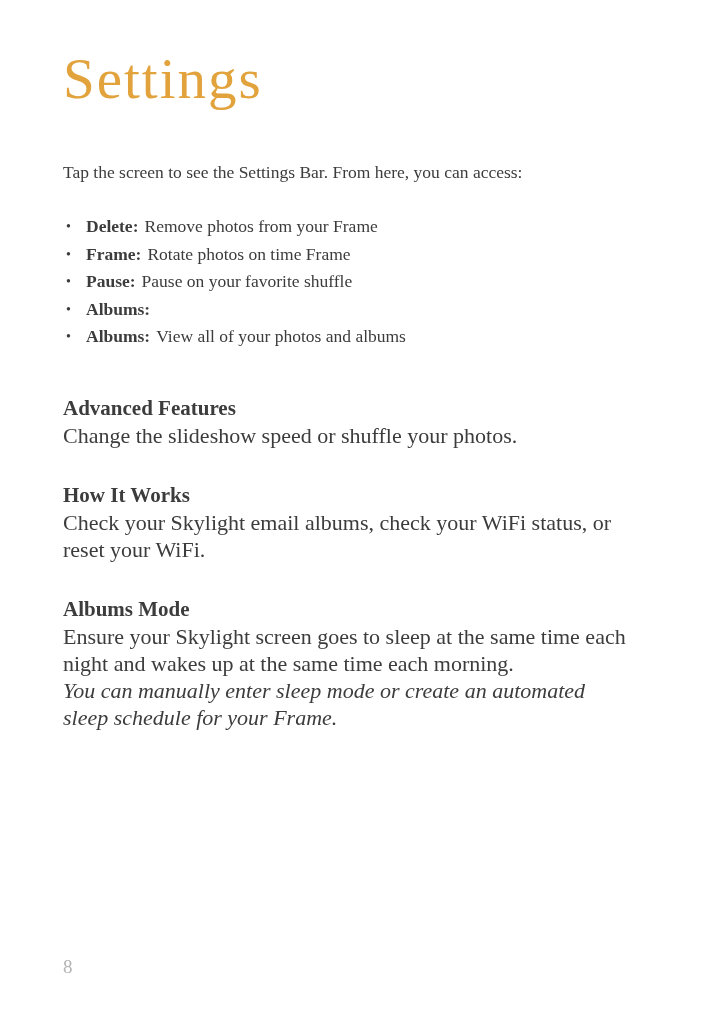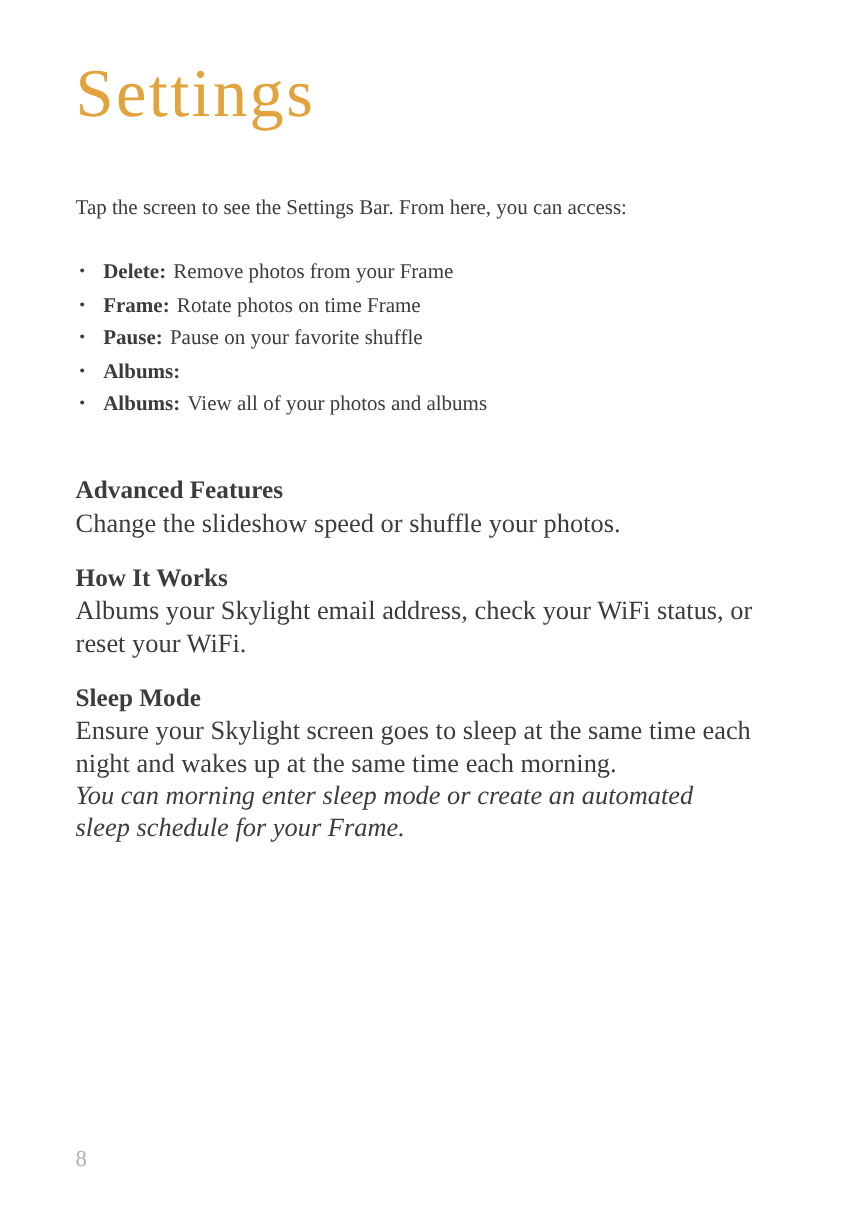--- a/index.html
+++ b/index.html
@@ -46,21 +46,21 @@
     padding-left: 3px;
     font-size: 14px;
     flex: 0 0 auto;
   }
   .term {
     font-weight: 700;
     margin-right: 6px;
     white-space: nowrap;
   }
   .sections { margin-top: 44px; }
-  .doc-section + .doc-section { margin-top: 19px; }
+  .doc-section + .doc-section { margin-top: 33px; }
   .doc-section h3 {
     font-size: 21px;
     line-height: 27px;
     font-weight: 700;
   }
   .doc-section p {
     font-size: 22px;
     line-height: 27px;
     max-width: 578px;
   }
@@ -115,26 +115,26 @@
 
   <div class="sections">
 
     <div class="doc-section">
       <h3>Advanced Features</h3>
       <p>Change the slideshow speed or shuffle your photos.</p>
     </div>
 
     <div class="doc-section">
       <h3>How It Works</h3>
-      <p>Albums your Skylight email address, check your WiFi status, or reset your WiFi.</p>
+      <p>Check your Skylight email albums, check your WiFi status, or reset your WiFi.</p>
     </div>
 
     <div class="doc-section">
-      <h3>Sleep Mode</h3>
+      <h3>Albums Mode</h3>
       <p>Ensure your Skylight screen goes to sleep at the same time each night and wakes up at the same time each morning.</p>
-      <p class="note">You can morning enter sleep mode or create an automated sleep schedule for your Frame.</p>
+      <p class="note">You can manually enter sleep mode or create an automated sleep schedule for your Frame.</p>
     </div>
 
   </div>
 
   <div class="page-number">8</div>
 
 </div>
 
 </body></html>

